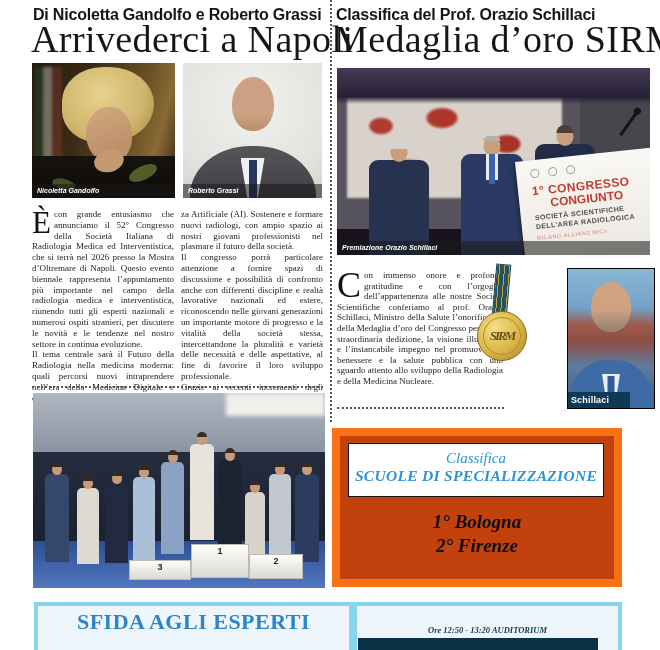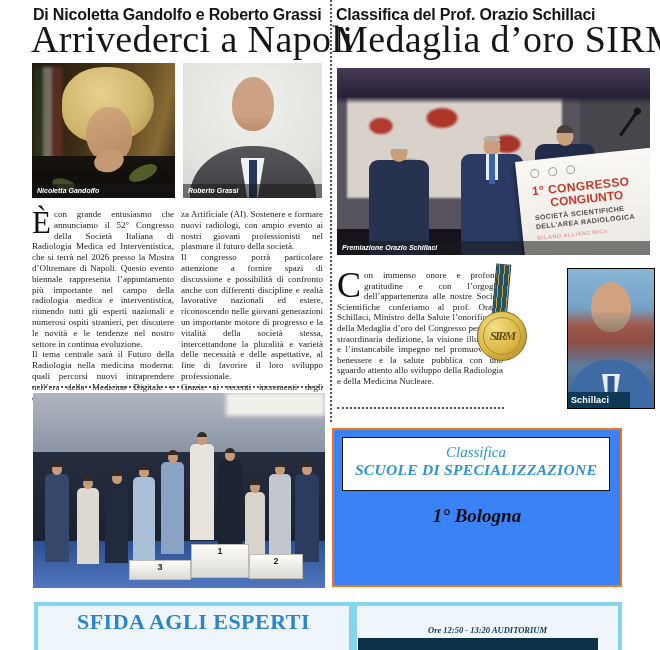--- a/index.html
+++ b/index.html
@@ -145,21 +145,21 @@
     border-radius:50% 50% 46% 46%; background:linear-gradient(#d0a281 55%,#aa917b 78%,#98806c); }
   .sp-suit { position:absolute; left:50%; bottom:0; transform:translateX(-50%); width:86px; height:48px;
     border-radius:45% 45% 0 0/90% 90% 0 0; background:#3e6ba6; }
   .sp-shirt { position:absolute; left:50%; bottom:0; transform:translateX(-50%); width:18px; height:34px;
     background:#e8eef4; clip-path:polygon(0 0,100% 0,70% 100%,30% 100%); }
   .sp-tie { position:absolute; left:50%; bottom:0; transform:translateX(-50%); width:7px; height:32px; background:#2f5a94; }
   .sp-label { position:absolute; left:-39px; bottom:-1px; width:101px; height:17px; background:#0e3a55;
     color:#fff; font:700 9px/17px "Liberation Sans",sans-serif; padding-left:10px; letter-spacing:.2px; z-index:8; }
 
   
-  .classifica { left:332px; top:428px; width:290px; height:159px; background:#3b82f6; border:2px solid #f97316; }
+  .classifica { left:332px; top:428px; width:290px; height:159px; background:#c2410c; border:8px solid #f97316; }
   .cl-inner { position:absolute; left:8px; right:10px; top:7px; height:54px; background:#fff;
     border:1.5px solid #131313; text-align:center; }
   .cl-title { margin-top:6px; font:italic 400 15px/17px "Liberation Serif",serif; color:#2d95d3; }
   .cl-subtitle { font:italic 600 15.5px/18px "Liberation Serif",serif; color:#2d95d3; letter-spacing:.3px; }
   .cl-ranks { position:absolute; left:0; right:0; top:74px; text-align:center;
     font:italic 700 19px/24px "Liberation Serif",serif; color:#0e0e0e; }
 
   
   .bbox { position:absolute; top:602px; height:70px; background:#eef6fc; border:4px solid #87d4ef; text-align:center; }
   .bbox-l { left:34px; width:319px; }
@@ -197,21 +197,21 @@
     <div class="r-shirt"></div>
     <div class="r-tie"></div>
     <div class="pcaption">Roberto Grassi</div>
   </div>
 
   <div class="bodycol" style="left:32px; top:209px; width:142px;">
     <p><span class="dropcap">È</span><span>con grande entusiasmo che annunciamo il 52° Congresso della Società Italiana di Radiologia Medica ed Interventistica, che si terrà nel 2026 presso la Mostra d’Oltremare di Napoli. Questo evento biennale rappresenta l’appuntamento più importante nel campo della radiologia medica e interventistica, riunendo tutti gli esperti nazionali e numerosi ospiti stranieri, per discutere le novità e le tendenze nel nostro settore in continua evoluzione.</span></p>
     <p>Il tema centrale sarà il Futuro della Radiologia nella medicina moderna: quali percorsi nuovi intraprendere nell’era della Medicina Digitale e dell’Intelligen-</p>
   </div>
   <div class="bodycol" style="left:181px; top:209px; width:142px;">
-    <p>za Artificiale (AI). Sostenere e formare nuovi radiologi, con ampio evento ai nostri giovani professionisti nel plasmare il futuro della società.</p>
+    <p>za Artificiale (AI). Sostenere e formare nuovi radiologi, con ampio spazio ai nostri giovani professionisti nel plasmare il futuro della società.</p>
     <p>Il congresso porrà particolare attenzione a fornire spazi di discussione e possibilità di confronto anche con differenti discipline e realtà lavorative nazionali ed estere, riconoscendo nelle giovani generazioni un importante motore di progresso e la vitalità della società stessa, intercettandone la pluralità e varietà delle necessità e delle aspettative, al fine di favorire il loro sviluppo professionale.</p>
     <p>Grazie ai recenti incrementi degli acces-</p>
     <div class="segue">&gt; Segue a pag. 2</div>
   </div>
 
   <div class="dotted-h" style="left:32px; top:386px; width:291px;"></div>
 
   <div class="photo gphoto">
     <div class="gp-screen"></div>
     <div class="gp-glow"></div>
@@ -278,20 +278,21 @@
 
   <div class="dotted-h" style="left:337px; top:407px; width:167px;"></div>
 
   <div class="abs classifica">
     <div class="cl-inner">
       <div class="cl-title">Classifica</div>
       <div class="cl-subtitle">SCUOLE DI SPECIALIZZAZIONE</div>
     </div>
     <div class="cl-ranks">
       <div>1° Bologna</div>
+      <div>2° Firenze</div>
     </div>
   </div>
 
   <div class="bbox bbox-l">
     <div class="btitle">SFIDA AGLI ESPERTI</div>
   </div>
   <div class="bbox bbox-r">
     <div class="btime">Ore 12:50 - 13:20 AUDITORIUM</div>
     <div class="bnavy"></div>
   </div>

